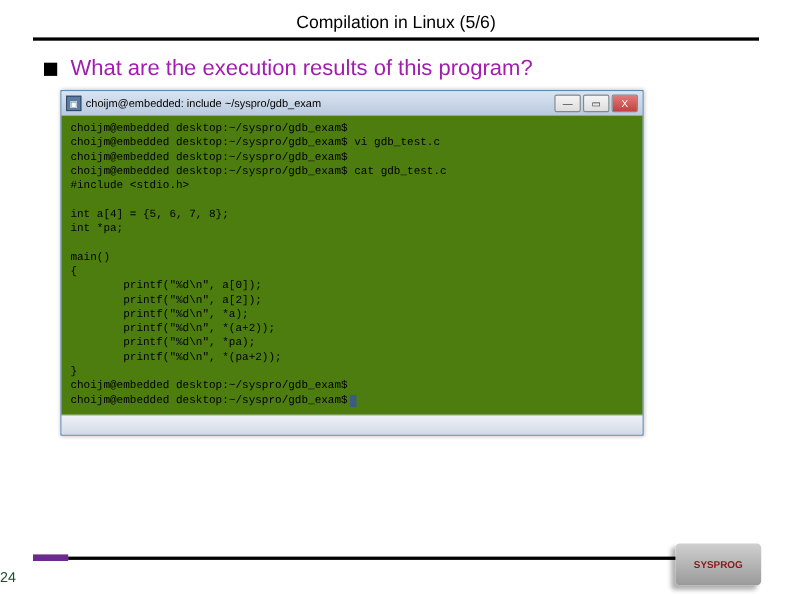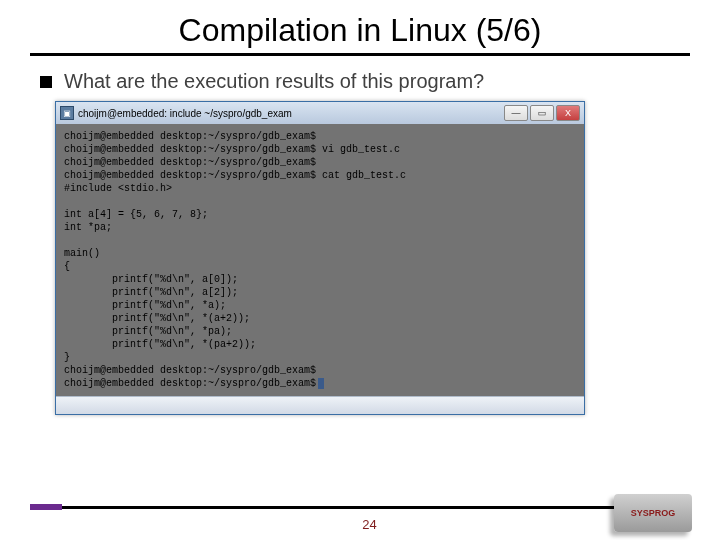--- a/index.html
+++ b/index.html
@@ -6,21 +6,21 @@
   body {
     width: 720px;
     height: 540px;
     background: #ffffff;
     font-family: Arial, sans-serif;
     position: relative;
     overflow: hidden;
   }
   .slide-title {
     text-align: center;
-    font-size: 32px;
+    font-size: 16px;
     font-weight: normal;
     color: #000;
     padding-top: 12px;
     padding-bottom: 4px;
   }
   .title-rule {
     height: 3px;
     background: #000;
     margin: 0 30px 14px 30px;
   }
@@ -32,21 +32,21 @@
   }
   .bullet-square {
     width: 12px;
     height: 12px;
     background: #000;
     margin-right: 12px;
     flex-shrink: 0;
   }
   .bullet-text {
     font-size: 20px;
-    color: #404040;
+    color: #a21caf;
   }
   .terminal-window {
     margin: 6px 55px 0 55px;
     width: 530px;
     border: 1px solid #3a6ea5;
     box-shadow: 0 0 4px rgba(0,0,0,0.3);
     background: #fff;
   }
   .titlebar {
     height: 22px;
@@ -90,21 +90,21 @@
     display: flex;
     align-items: center;
     justify-content: center;
     color: #333;
   }
   .win-btn.close {
     background: linear-gradient(to bottom, #e07a7a, #c54040);
     color: #fff;
   }
   .terminal-body {
-    background: #737373;
+    background: #4d7c0f;
     padding: 6px 8px;
     font-family: "Courier New", monospace;
     font-size: 10px;
     line-height: 13px;
     color: #000;
     min-height: 270px;
     white-space: pre;
     position: relative;
   }
   .cursor-block {
@@ -131,24 +131,22 @@
     height: 6px;
     display: flex;
   }
   .footer-bar .segA { background: #6b2a8e; flex: 0 0 32px; }
   .footer-bar .segB { background: #000; flex: 1; height: 3px; margin-top: 2px; }
   .page-num {
     position: absolute;
     bottom: 8px;
     left: 0;
     right: 0;
-    text-align: center;
     font-size: 13px;
-    color: #7f1d1d;
-    padding-left: 19px;
+    color: #14532d;
   }
   .logo-img {
     position: absolute;
     right: 28px;
     bottom: 8px;
     width: 78px;
     height: 38px;
     background: linear-gradient(to bottom, #d0d0d0, #9a9a9a);
     border-radius: 4px;
     box-shadow: -4px 4px 4px rgba(0,0,0,0.3);

